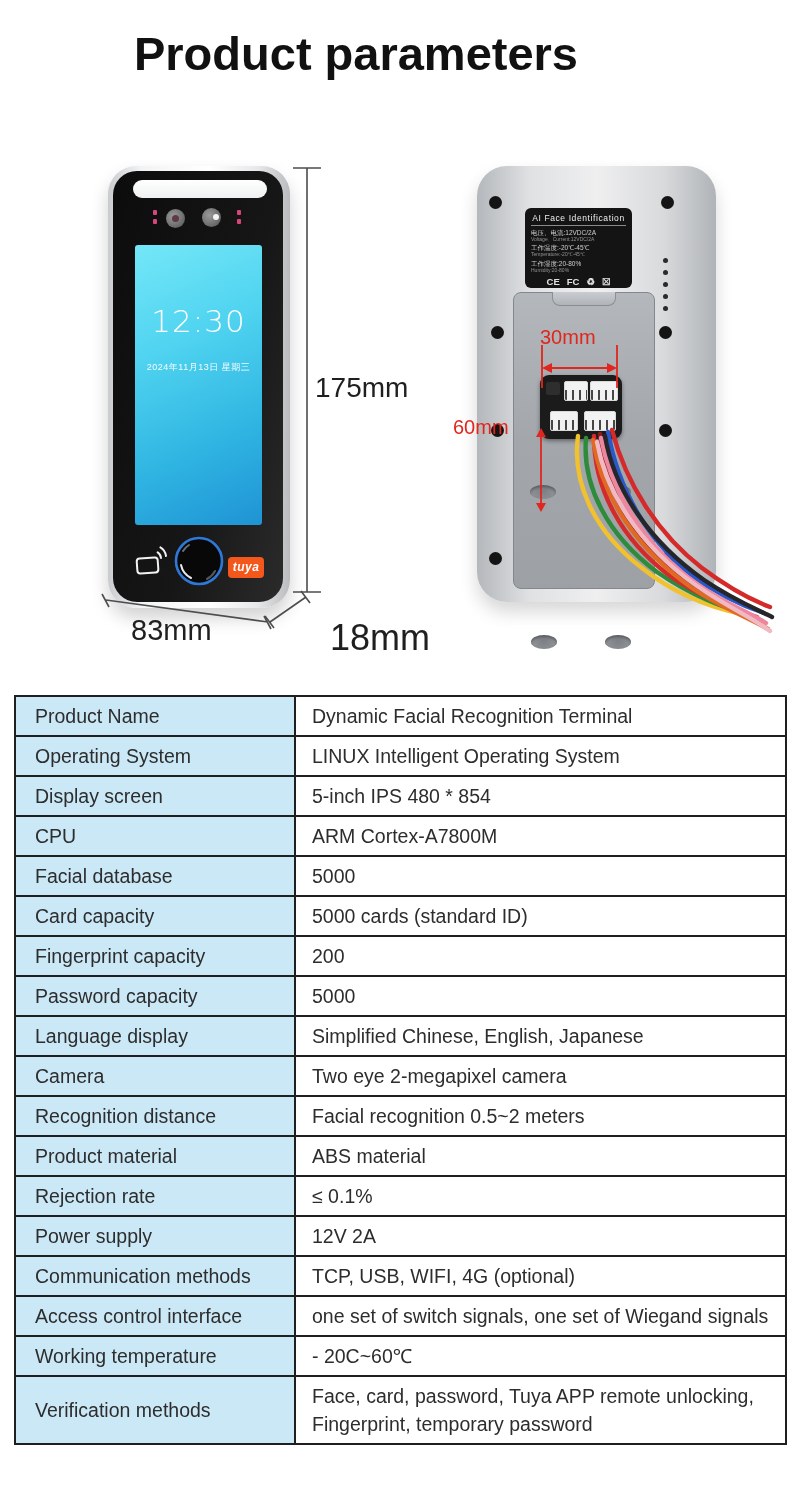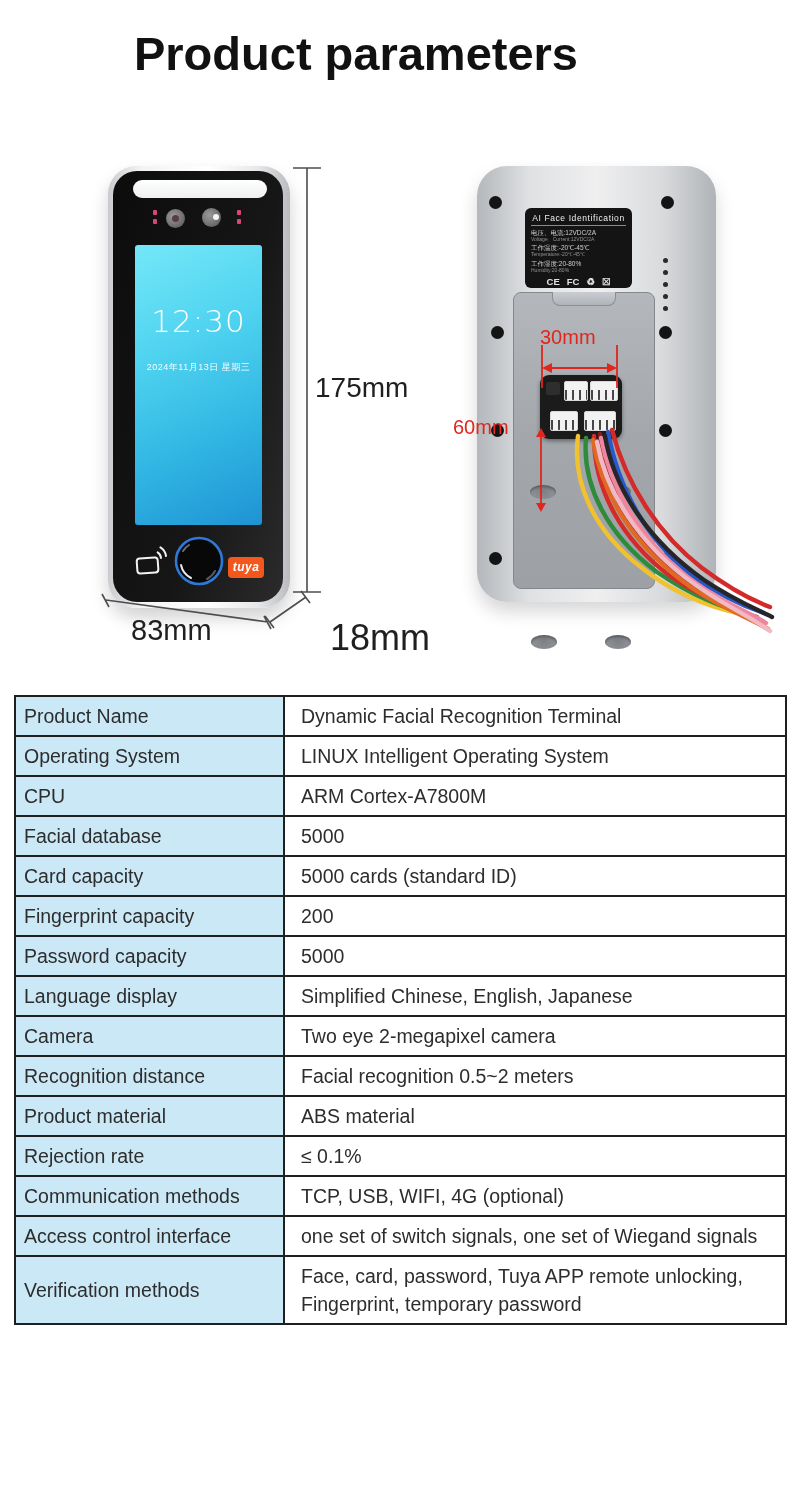--- a/index.html
+++ b/index.html
@@ -74,21 +74,21 @@
   .conn{position:absolute;background:#f2f2f2;border-radius:2px;
         background-image:repeating-linear-gradient(90deg,rgba(40,40,40,.85) 0 2px,transparent 2px 7px);
         background-size:100% 55%;background-position:0 100%;background-repeat:no-repeat;border:1px solid #d8d8d8;}
   .conn-dark{position:absolute;background:#2e2e2e;border-radius:2px;}
 
   
   .spec-table{position:absolute;left:14px;top:695px;width:773px;border-collapse:collapse;
               table-layout:fixed;}
   .spec-table td{border:2px solid #1f1f1f;font-size:19.5px;color:#2d2d2d;
                  padding:5px 10px 5px 16px;line-height:28px;vertical-align:middle;}
-  .spec-table td.lab{width:249px;background:var(--table-label-bg,#cbe8f7);padding-left:8px;}
+  .spec-table td.lab{width:249px;background:var(--table-label-bg,#cbe8f7);padding-left:19px;}
 </style>
 </head>
 <body>
 
 <div class="page">
 
   <div class="page-title">Product parameters</div>
 
   <div class="dev-front">
     <div class="front-face">
@@ -221,20 +221,24 @@
     <tbody id="spec-body">
         <tr>
           <td class="lab">Product Name</td>
           <td>Dynamic Facial Recognition Terminal</td>
         </tr>
         <tr>
           <td class="lab">Operating System</td>
           <td>LINUX Intelligent Operating System</td>
         </tr>
         <tr>
+          <td class="lab">Display screen</td>
+          <td>5-inch IPS 480 * 854</td>
+        </tr>
+        <tr>
           <td class="lab">CPU</td>
           <td>ARM Cortex-A7800M</td>
         </tr>
         <tr>
           <td class="lab">Facial database</td>
           <td>5000</td>
         </tr>
         <tr>
           <td class="lab">Card capacity</td>
           <td>5000 cards (standard ID)</td>
@@ -261,27 +265,35 @@
         </tr>
         <tr>
           <td class="lab">Product material</td>
           <td>ABS material</td>
         </tr>
         <tr>
           <td class="lab">Rejection rate</td>
           <td>≤ 0.1%</td>
         </tr>
         <tr>
+          <td class="lab">Power supply</td>
+          <td>12V 2A</td>
+        </tr>
+        <tr>
           <td class="lab">Communication methods</td>
           <td>TCP, USB, WIFI, 4G (optional)</td>
         </tr>
         <tr>
           <td class="lab">Access control interface</td>
           <td>one set of switch signals, one set of Wiegand signals</td>
         </tr>
         <tr>
+          <td class="lab">Working temperature</td>
+          <td>- 20C~60℃</td>
+        </tr>
+        <tr>
           <td class="lab">Verification methods</td>
           <td>Face, card, password, Tuya APP remote unlocking, Fingerprint, temporary password</td>
         </tr>
       </tbody>
   </table>
 
 </div>
 
 </body></html>

